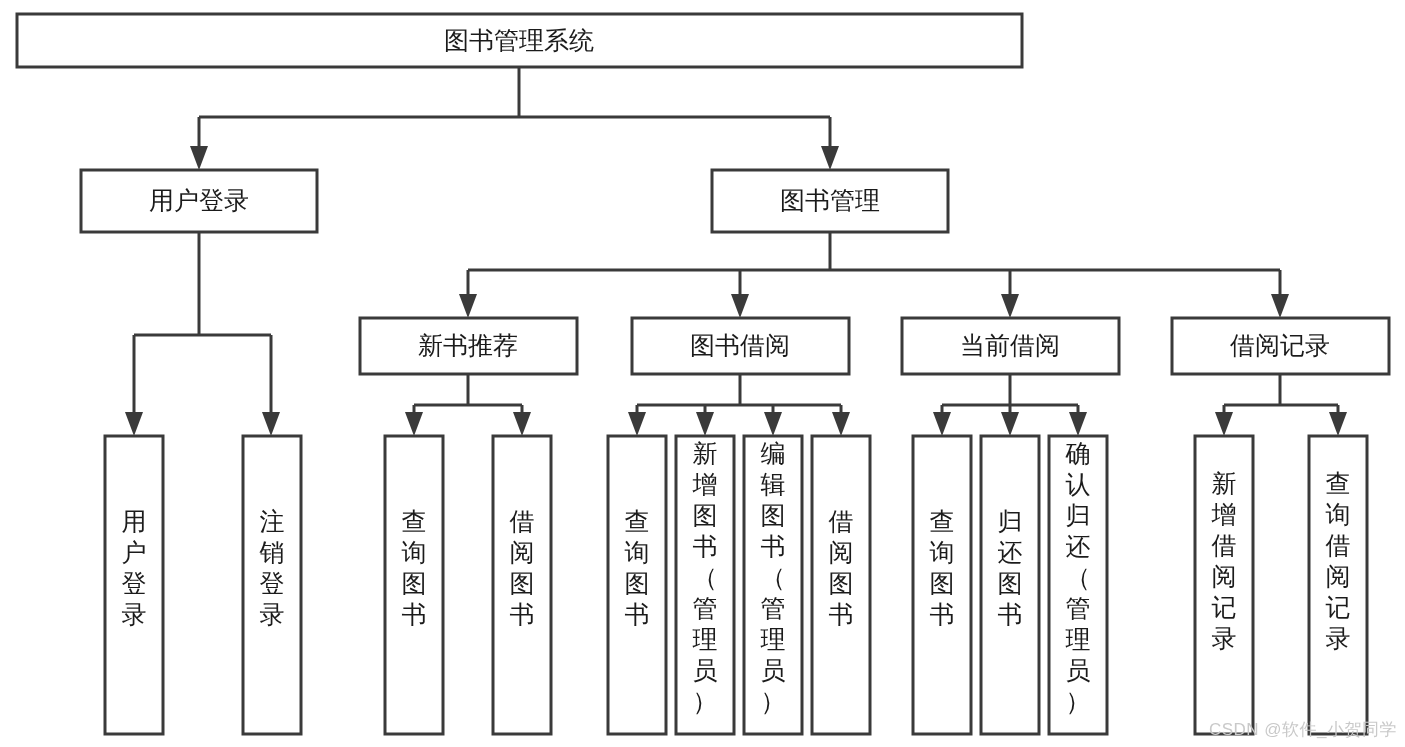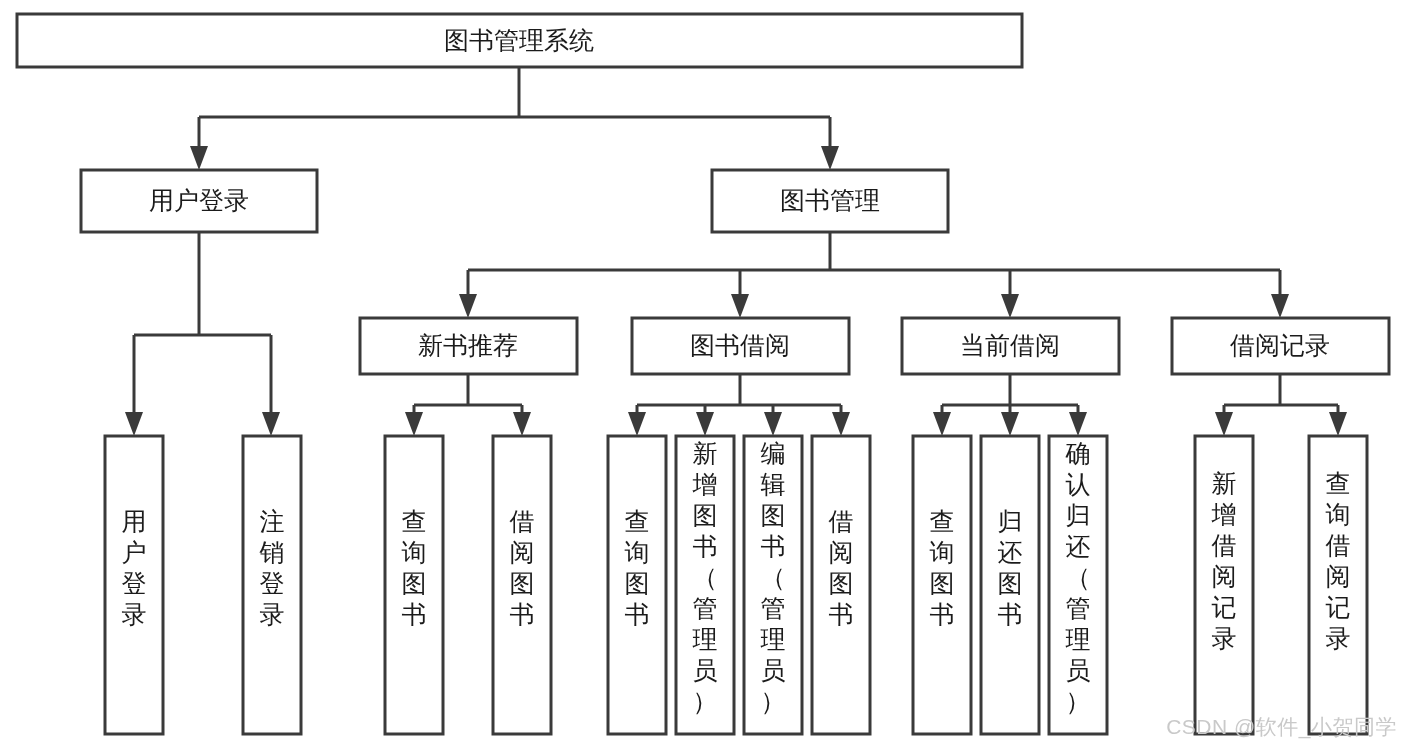--- a/index.html
+++ b/index.html
@@ -17,21 +17,21 @@
     fill:#1b1b1b;font-size:25px;text-anchor:middle;
     dominant-baseline:middle;
   }
   .node-label-v{
     font-family:"Liberation Sans","DejaVu Sans",sans-serif;
     fill:#1b1b1b;font-size:25px;text-anchor:middle;
   }
   .watermark{
     position:absolute;right:8px;bottom:6px;
     font-family:"Liberation Sans","DejaVu Sans",sans-serif;
-    font-size:21px;color:#c9c9c9;white-space:nowrap;
+    font-size:17px;color:#c9c9c9;white-space:nowrap;
     letter-spacing:0.5px;pointer-events:none;
   }
 </style>
 </head>
 <body>
 
 <svg id="diagram" viewBox="0 0 1405 747" xmlns="http://www.w3.org/2000/svg">
 
   <defs>
     <g id="arrow">

